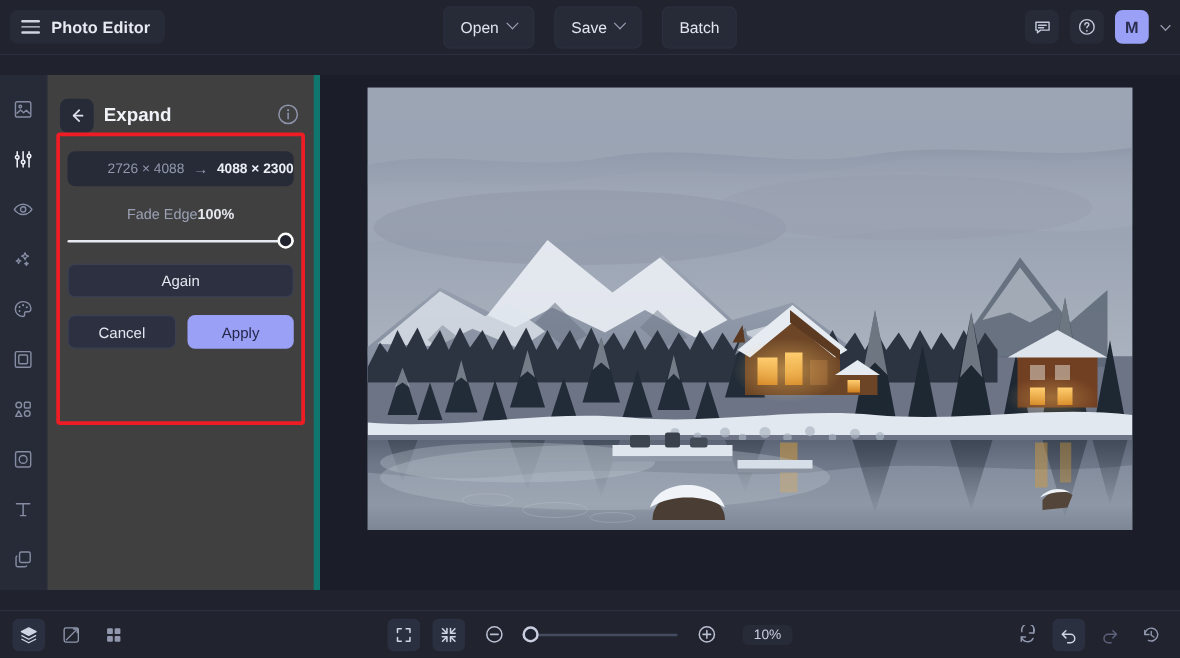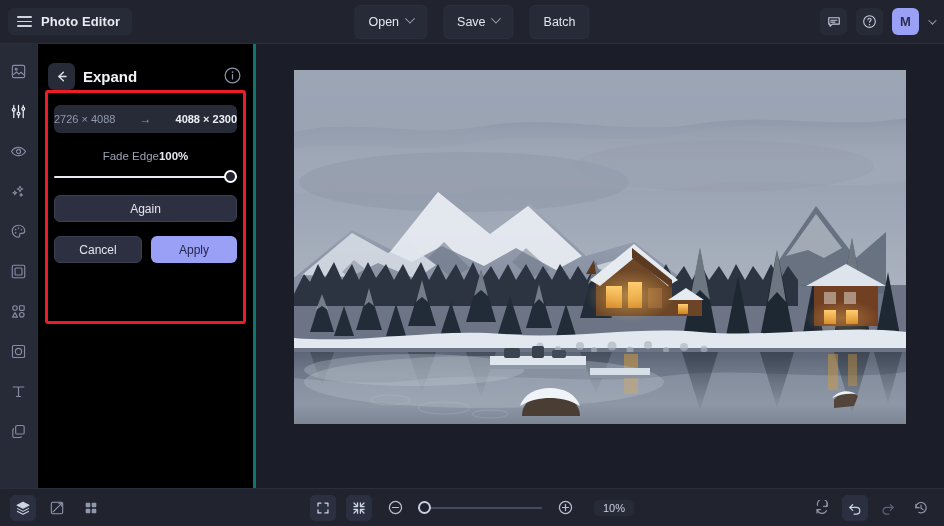--- a/index.html
+++ b/index.html
@@ -3,21 +3,21 @@
 <meta charset="utf-8">
 <style>
   * { margin:0; padding:0; box-sizing:border-box; }
   html,body { width:944px; height:526px; overflow:hidden; }
   body {
     background:#20232e;
     font-family:"Liberation Sans", sans-serif;
     color:#d5d8e3;
     -webkit-font-smoothing:antialiased;
   }
-  .app { position:relative; width:944px; height:526px; display:flex; flex-direction:column; }
+  .app { position:relative; width:944px; height:526px; display:flex; flex-direction:column;gap:16px; }
 
   
   .header {
     height:44px; flex:0 0 44px;
     background:#21242f;
     border-bottom:1px solid #2b2f3d;
     display:flex; align-items:center;
     position:relative;
   }
   .brand {
@@ -74,22 +74,22 @@
   .rail-item {
     width:26px; height:26px; border-radius:5px;
     display:flex; align-items:center; justify-content:center;
     cursor:pointer; color:#868ca3;
   }
   .rail-item.active { color:#eef0f7; }
 
   
   .panel {
     width:218px; flex:0 0 218px;
-    background:#000000;
-    border-right:3px solid #0f766e;
+    background:#404040;
+    border-right:5px solid #0f766e;
     position:relative;
   }
   .panel-head {
     display:flex; align-items:center; gap:8px;
     height:38px; margin:13px 10px 0 10px;
   }
   .back-btn {
     width:27px; height:27px; border-radius:6px; background:#272b38;
     display:flex; align-items:center; justify-content:center; cursor:pointer;
   }
@@ -100,21 +100,21 @@
     position:absolute; left:7px; top:46px; right:7px; height:234px;
     border:3px solid #ee1c25; border-radius:3px;
     pointer-events:none;
   }
 
   .panel-content { padding:0 16px; margin-top:10px; }
 
   .dims {
     height:28px; margin-top:8px;
     background:#272b38; border-radius:6px;
-    display:flex; align-items:center; justify-content:space-between;
+    display:flex; align-items:center; justify-content:flex-end;
     gap:7px; font-size:11px;
   }
   .dims .from { color:#9298ad; }
   .dims .arrow { color:#9298ad; font-size:12px; }
   .dims .to { color:#eceef5; font-weight:700; }
 
   .row-label {
     display:flex; justify-content:center; align-items:baseline;
     margin-top:17px;
   }

